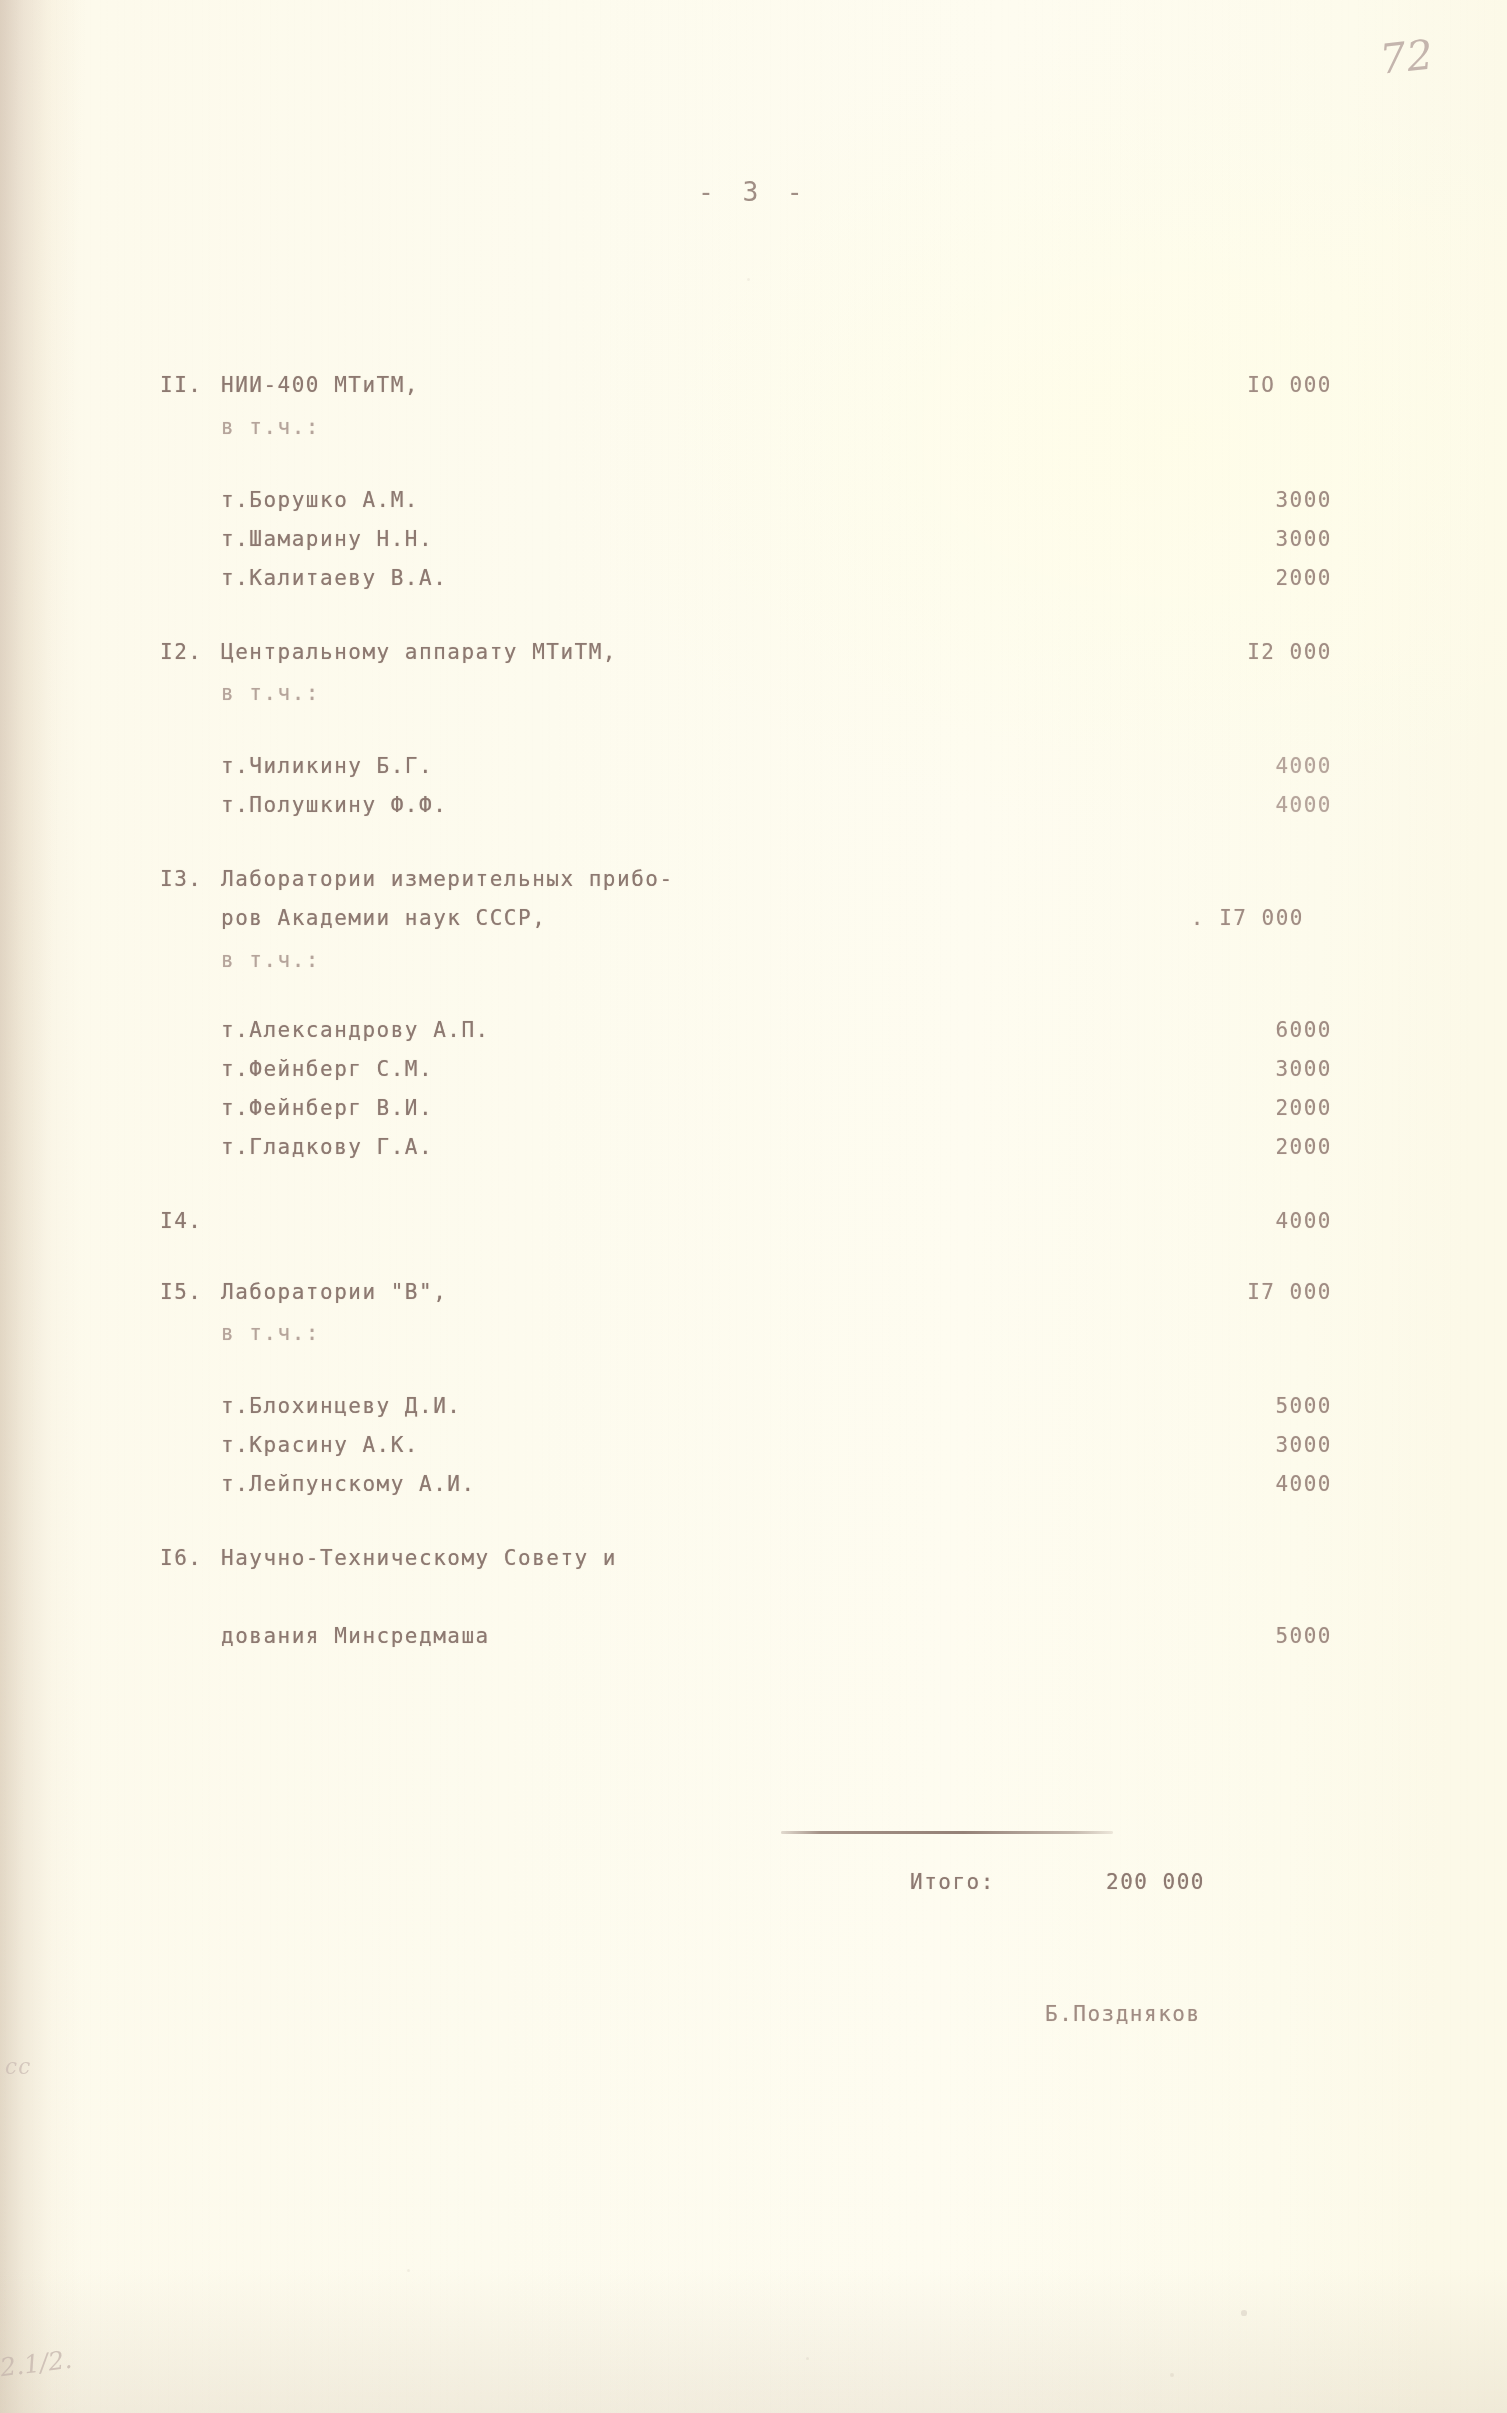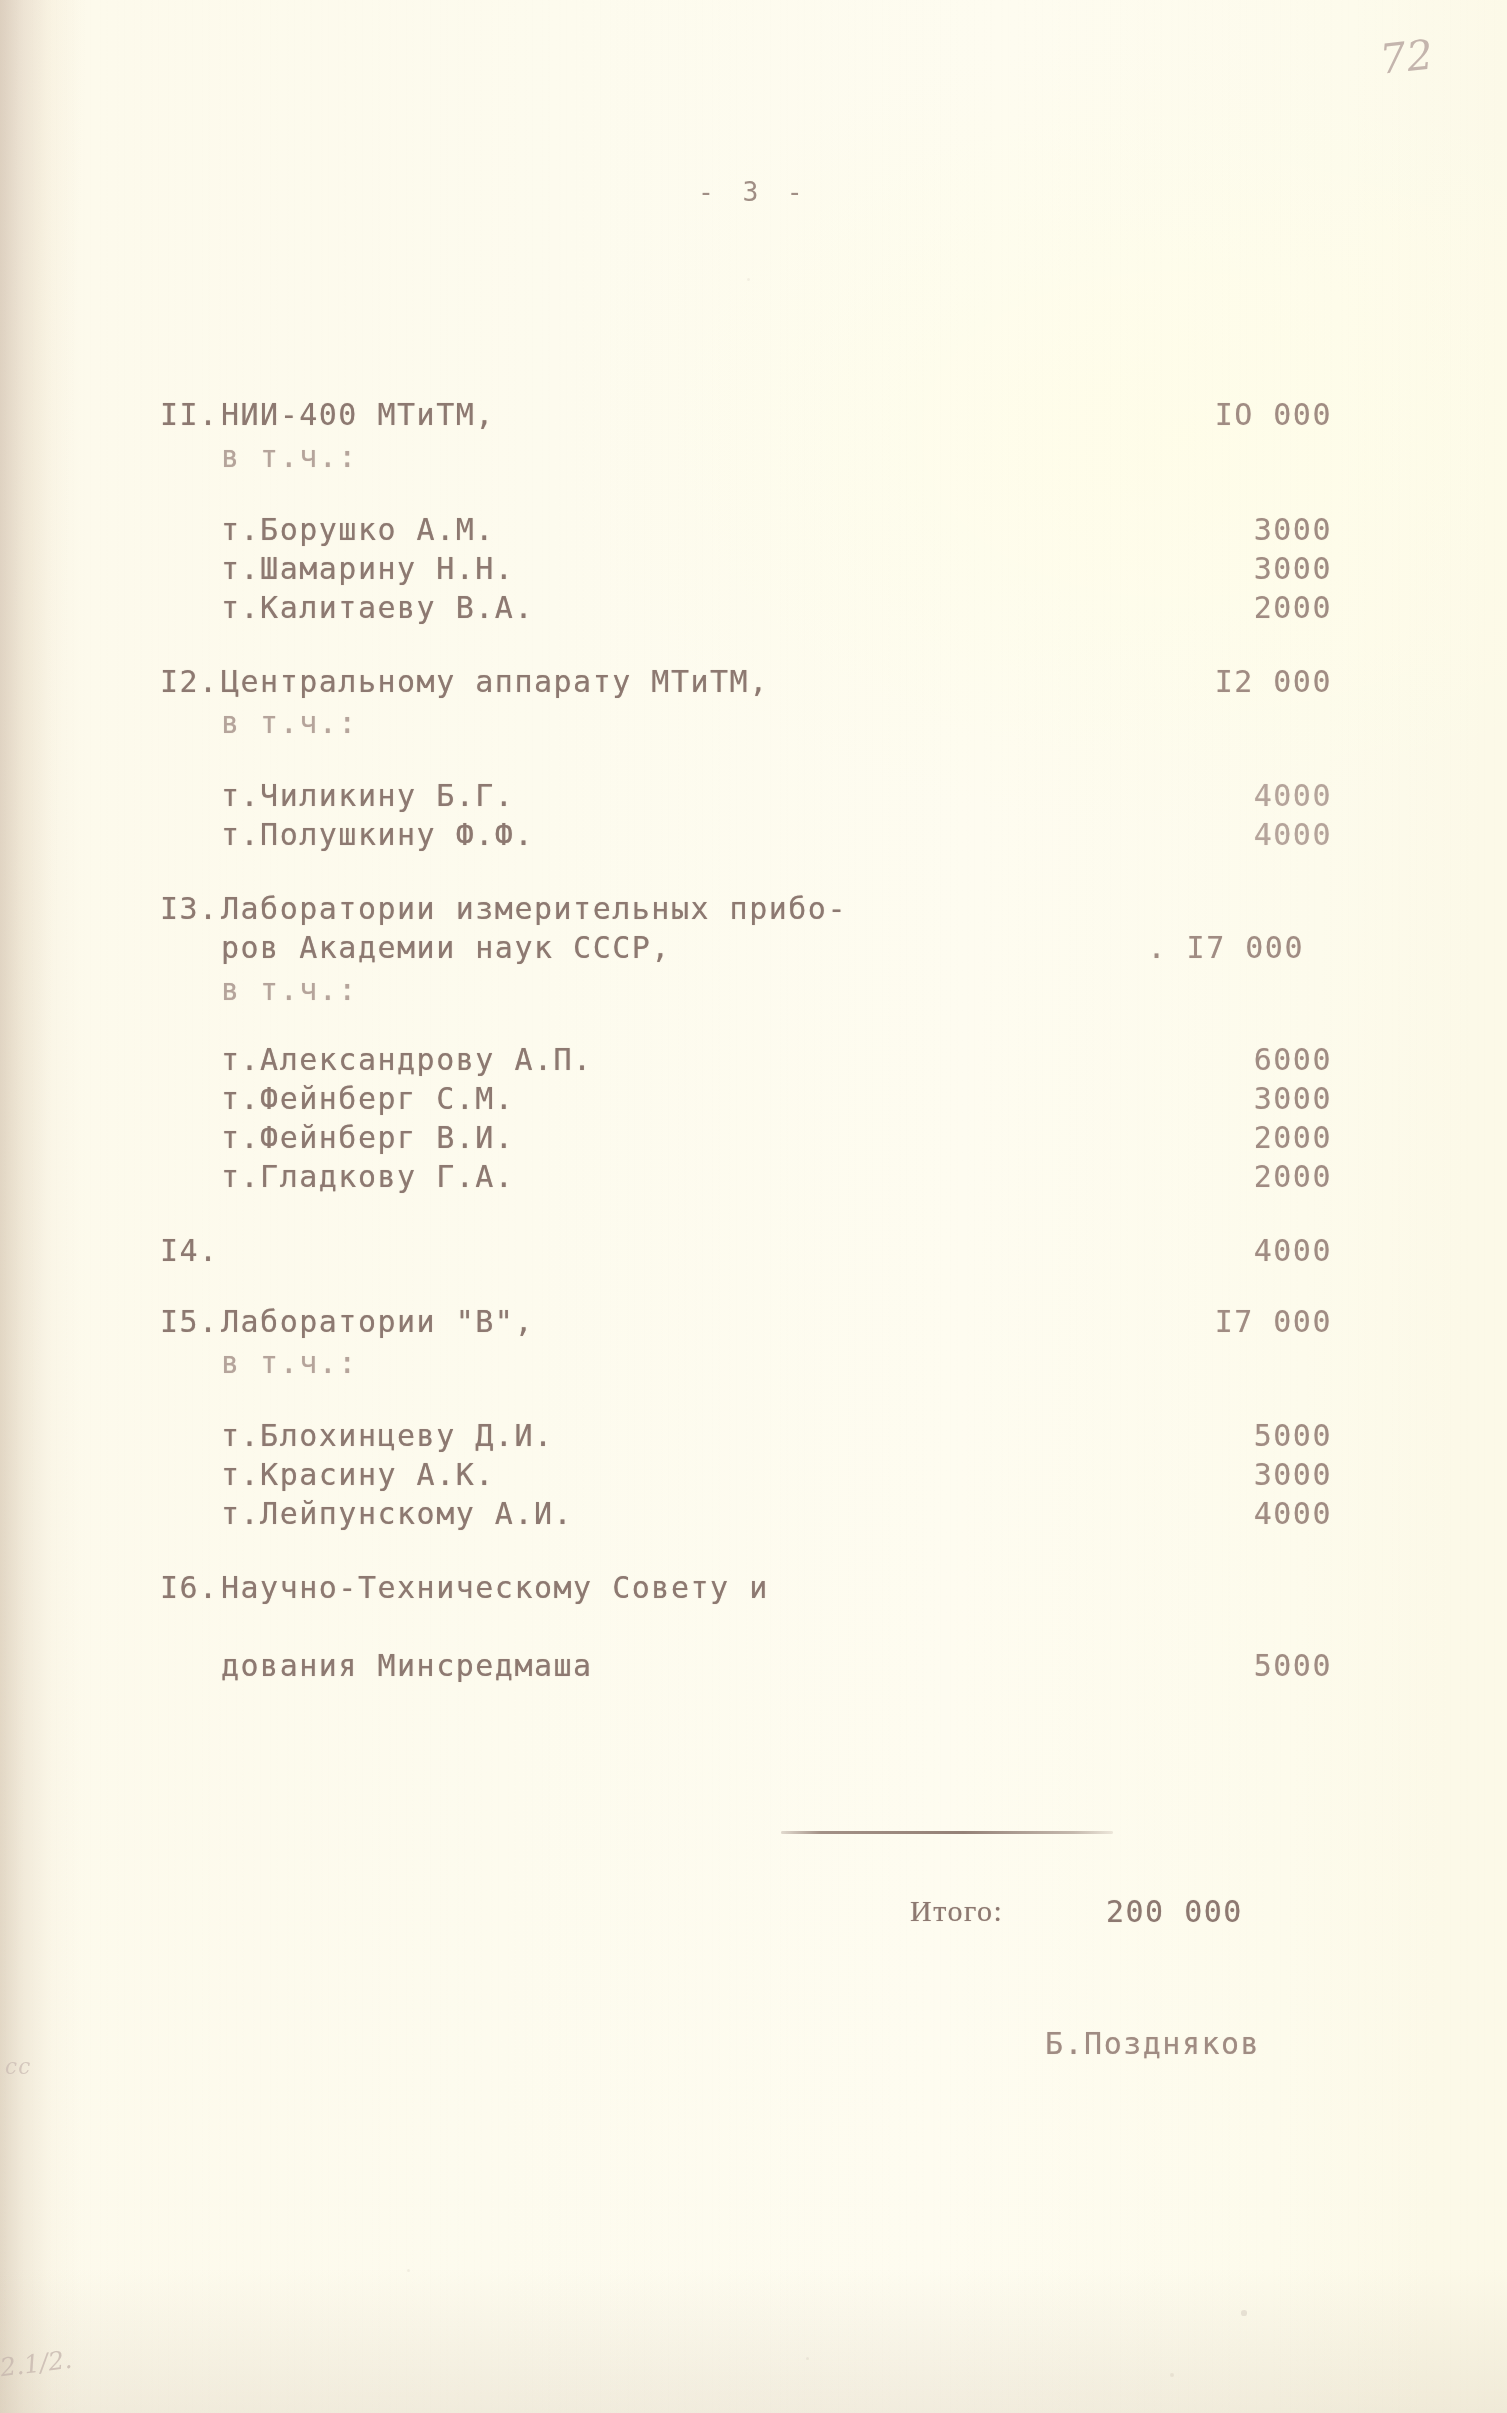--- a/index.html
+++ b/index.html
@@ -68,26 +68,25 @@
     width: 100%;
     height: 145px;
     background: linear-gradient(0deg, rgba(212,199,178,0.30) 0%, rgba(250,246,230,0) 100%);
     pointer-events: none;
   }
 
   
   .typed {
     position: absolute;
     font-family: "DejaVu Sans Mono", "Liberation Mono", monospace;
-    font-size: 30px;
+    font-size: 21px;
     letter-spacing: 1.5px;
     color: #a59188;
     white-space: pre;
     text-shadow: 0 0 0.8px rgba(150,128,118,0.40);
-    margin-top: 24px;
   }
   .ink-strong { color: #8d7971; text-shadow: 0 0 0.8px rgba(130,108,98,0.55); }
   .ink-mid    { color: #a08c83; }
   .ink-light  { color: #b5a49b; }
 
   .folio {
     position: absolute;
     right: 74px;
     top: 33px;
     font-family: "DejaVu Serif", "Liberation Serif", serif;
@@ -124,21 +123,21 @@
     top: 1831px;
     background: linear-gradient(90deg,
       rgba(160,140,130,0.30) 0%,
       rgba(140,118,108,0.80) 12%,
       rgba(130,108,98,0.85) 55%,
       rgba(150,130,120,0.55) 88%,
       rgba(170,150,140,0.20) 100%);
     border-radius: 1.3px;
   }
 
-  .total-label { position: absolute; left: 910px; font-family: Liberation Serif, serif; }
+  .total-label { position: absolute; left: 910px; }
   .total-value { position: absolute; left: 1106px; }
 
   .signature { position: absolute; left: 1045px; }
 
   
   .margin-mark {
     position: absolute;
     font-family: "DejaVu Serif", "Liberation Serif", serif;
     color: #cbbcb4;
     opacity: 0.75;

